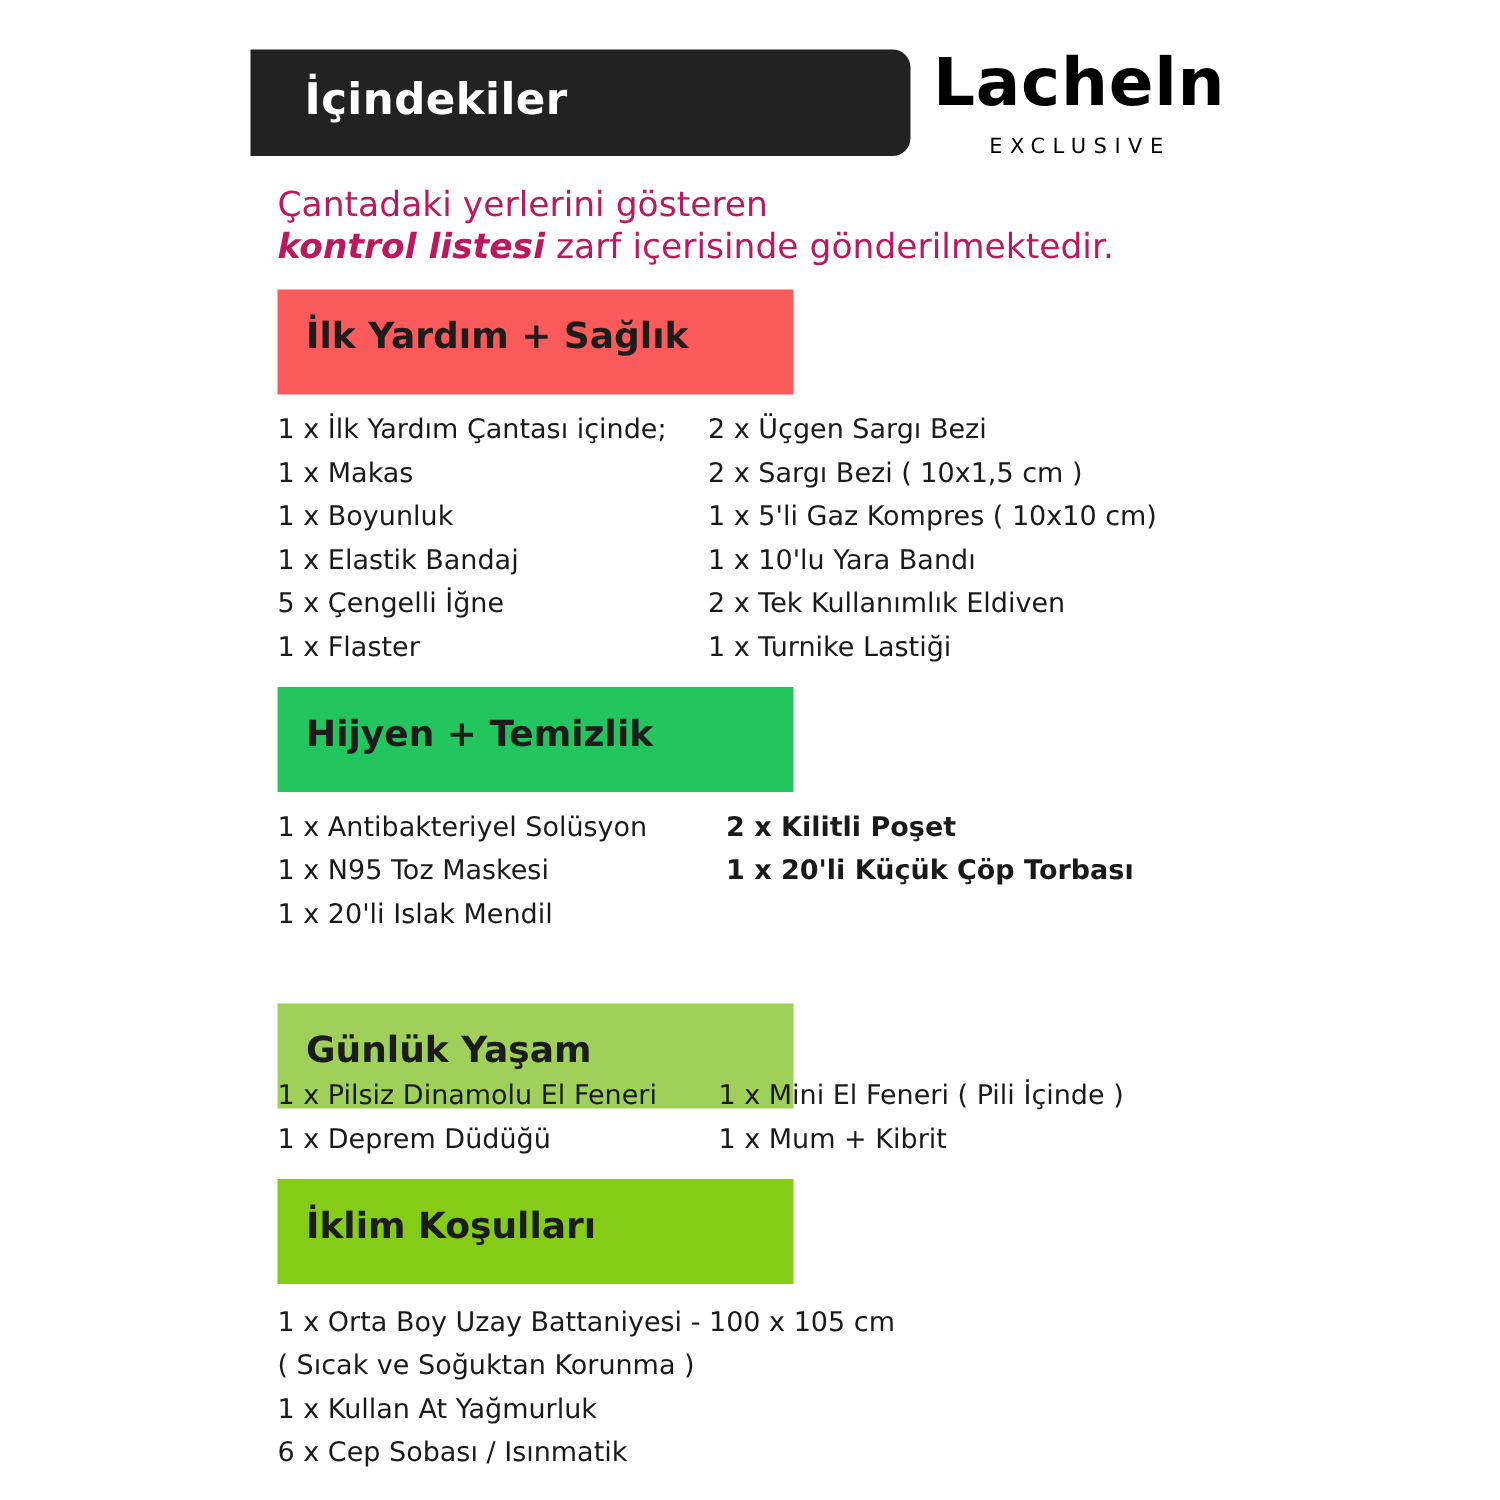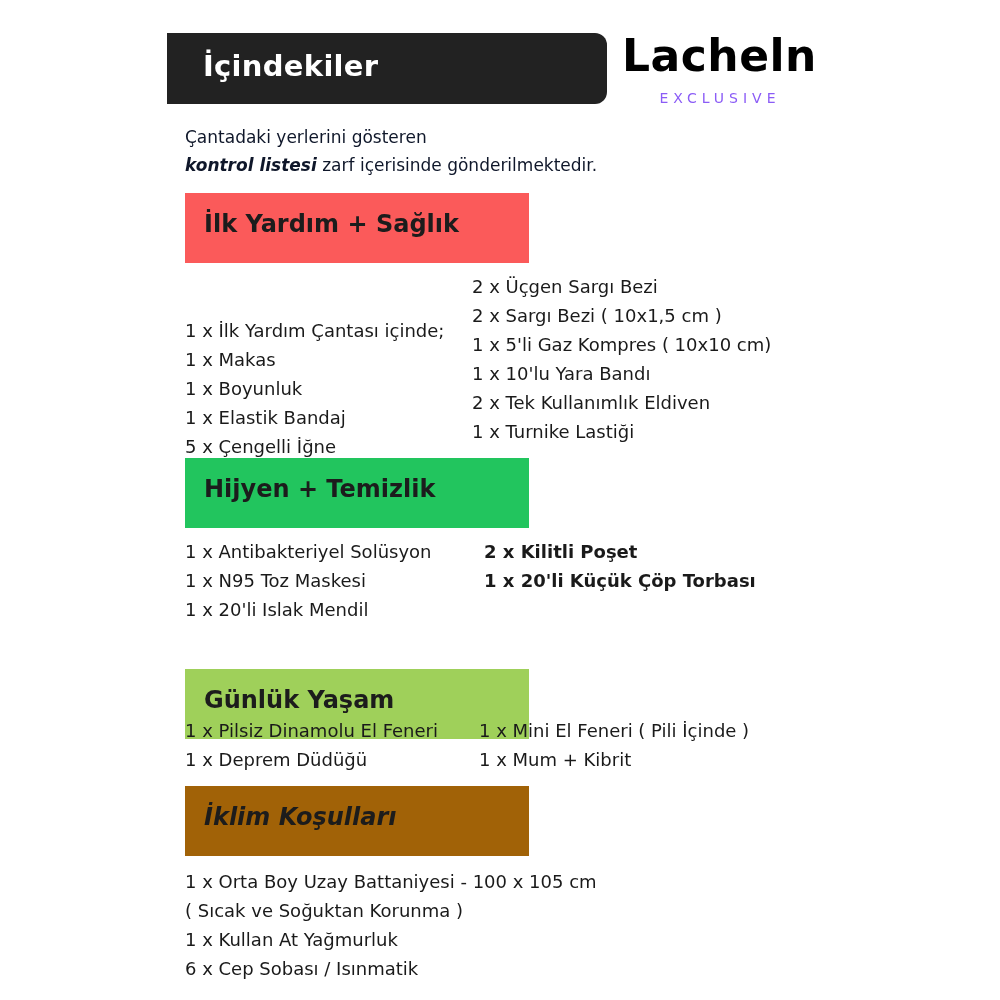--- a/index.html
+++ b/index.html
@@ -1,22 +1,22 @@
 <!DOCTYPE html>
 <html><head>
   <meta charset="utf-8">
   <style>
     html, body { margin: 0; padding: 0; background: #ffffff; }
     body { width: 1000px; height: 1000px; position: relative; overflow: hidden; font-family: "DejaVu Sans", "Liberation Sans", sans-serif; color: #1a1a1a; }
     .title-bar { position: absolute; left: 167px; top: 33px; width: 400px; height: 71px; background: #222222; border-radius: 0 12px 12px 0; padding-left: 40px; }
     .title-bar span { position: absolute; left: 36px; top: 16px; font-size: 29px; font-weight: bold; color: #ffffff; letter-spacing: 0.3px; }
     .brand { position: absolute; left: 622px; top: 30px; width: 190px; text-align: center; }
     .brand-name { font-size: 44px; font-weight: bold; color: #000; letter-spacing: 0.5px; line-height: 52px; }
-    .brand-sub { font-size: 14px; letter-spacing: 5px; color: #8b5cf6; margin-top: 8px; padding-left: 6px; }
-    .intro { position: absolute; left: 185px; top: 123px; font-size: 17px; line-height: 28px; color: #0f172a; }
+    .brand-sub { font-size: 14px; letter-spacing: 5px; color: #000000; margin-top: 8px; padding-left: 6px; }
+    .intro { position: absolute; left: 185px; top: 123px; font-size: 23px; line-height: 28px; color: #be185d; }
     .intro b { font-weight: bold; font-style: italic; }
     .sec-head { position: absolute; left: 185px; width: 344px; height: 70px; }
     .sec-head span { position: absolute; left: 19px; top: 17px; font-size: 24px; font-weight: bold; color: #1c1c1c; }
     .items { position: absolute; font-size: 18px; line-height: 29px; color: #1a1a1a; white-space: nowrap; }
     .items div { height: 29px; }
   </style>
 </head>
 <body>
 
 <div class="title-bar">
@@ -29,21 +29,21 @@
 </div>
 
 <div class="intro">
   <div>Çantadaki yerlerini gösteren</div>
   <div><b>kontrol listesi</b><span> zarf içerisinde gönderilmektedir.</span></div>
 </div>
 
 <div class="sec-head" style="top:193px; background:#fb5a5a;">
   <span>İlk Yardım + Sağlık</span>
 </div>
-<div class="items" style="left:185px; top:272px;margin-top:44px;">
+<div class="items" style="left:185px; top:272px;">
   <div>1 x İlk Yardım Çantası içinde;</div>
   <div>1 x Makas</div>
   <div>1 x Boyunluk</div>
   <div>1 x Elastik Bandaj</div>
   <div>5 x Çengelli İğne</div>
   <div>1 x Flaster</div>
 </div>
 <div class="items" style="left:472px; top:272px;">
   <div>2 x Üçgen Sargı Bezi</div>
   <div>2 x Sargı Bezi ( 10x1,5 cm )</div>
@@ -71,21 +71,21 @@
 </div>
 <div class="items" style="left:185px; top:716px;">
   <div>1 x Pilsiz Dinamolu El Feneri</div>
   <div>1 x Deprem Düdüğü</div>
 </div>
 <div class="items" style="left:479px; top:716px;">
   <div>1 x Mini El Feneri ( Pili İçinde )</div>
   <div>1 x Mum + Kibrit</div>
 </div>
 
-<div class="sec-head" style="top:786px; background:#a16207;font-style:italic;">
+<div class="sec-head" style="top:786px; background:#84cc16;">
   <span>İklim Koşulları</span>
 </div>
 <div class="items" style="left:185px; top:867px;">
   <div>1 x Orta Boy Uzay Battaniyesi - 100 x 105 cm</div>
   <div>( Sıcak ve Soğuktan Korunma )</div>
   <div>1 x Kullan At Yağmurluk</div>
   <div>6 x Cep Sobası / Isınmatik</div>
 </div>
 
 </body></html>

